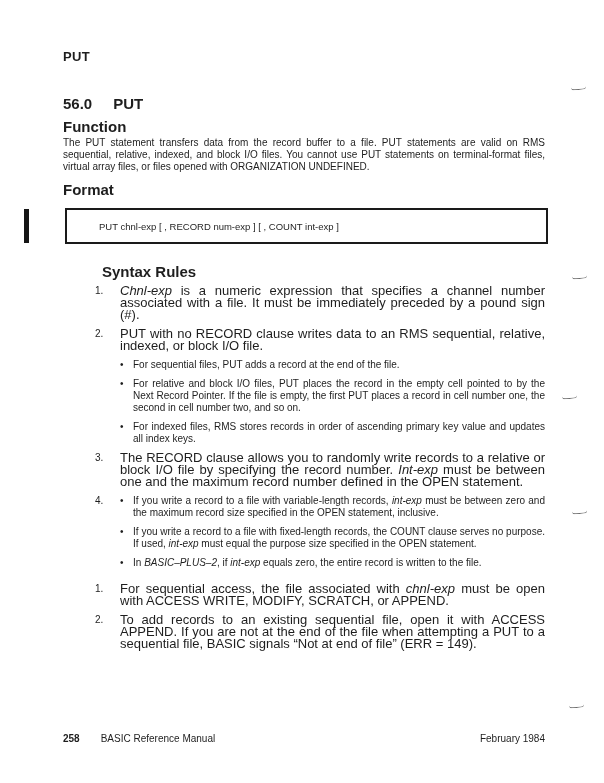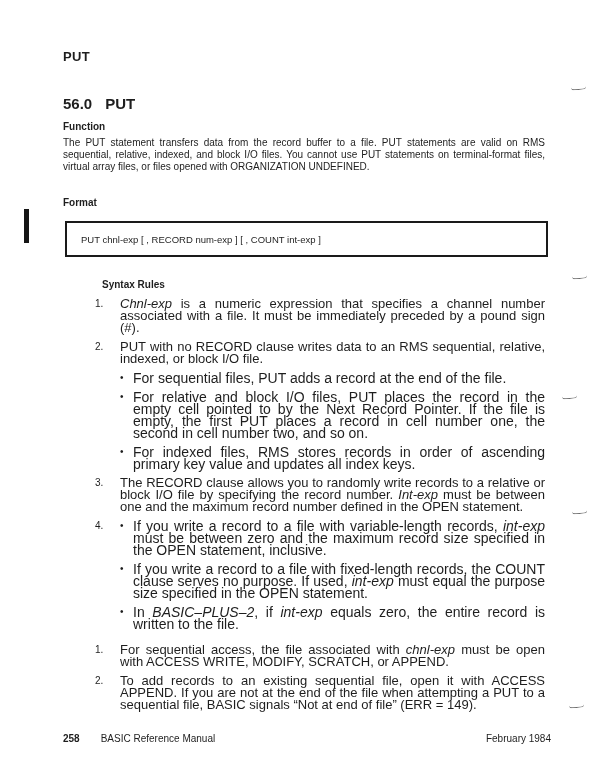--- a/index.html
+++ b/index.html
@@ -10,66 +10,66 @@
     font-family: "Liberation Sans", "DejaVu Sans", sans-serif;
     color: #1e1e1e;
     position: relative;
     overflow: hidden;
   }
   .content { padding: 50px 59px 0 63px; }
 
   .running-head { font-weight: bold; font-size: 13px; line-height: 14px; letter-spacing: .4px; }
 
   .section-heading { margin-top: 32px; font-weight: bold; font-size: 15px; line-height: 16px; }
-  .section-heading .num { margin-right: 13px; }
+  .section-heading .num { margin-right: 21px; }
 
-  .subhead { font-weight: bold; font-size: 10px; line-height: 12px; }
+  .subhead { font-weight: bold; font-size: 15px; line-height: 12px; }
   .sh-function { margin-top: 9px; }
-  .sh-format   { margin-top: 24px; }
+  .sh-format   { margin-top: 11px; }
   .sh-syntax   { margin-top: 22px; padding-left: 39px; }
   .sh-general  { margin-top: 19px; }
 
   .body-text { margin-top: 4px; font-size: 10px; line-height: 12px; text-align: justify; }
 
   .format-box {
     margin-top: 12px; margin-left: 2px;
     width: 483px; height: 36px;
     border: 2px solid #1a1a1a;
     display: flex; align-items: center;
-    padding-left: 14px;
+    padding-left: 32px;
     font-size: 9.5px;
     background: #fff;
   }
 
   .rule-list { margin-top: 7px; margin-left: 32px; }
   .rule { display: flex; }
   .rule-num { width: 25px; flex: none; font-size: 10px; line-height: 12px; }
   .rule-body { flex: 1; min-width: 0; }
   .rtext { font-size: 13px; line-height: 12px; text-align: justify; margin-bottom: 7px; }
   .bullet { display: flex; margin-bottom: 7px; }
   .dot { width: 13px; flex: none; font-size: 10px; line-height: 12px; }
-  .btext { flex: 1; font-size: 14px; line-height: 12px; text-align: justify; }
+  .btext { flex: 1; font-size: 10px; line-height: 12px; text-align: justify; }
   .it { font-style: italic; }
 
   .change-bar { position: absolute; left: 24px; top: 209px; width: 5px; height: 34px; background: #151515; }
 
   .mark {
     position: absolute; width: 15px; height: 6px;
     border-bottom: 1.5px solid #6e6e6e;
     border-radius: 50% / 100%;
     transform: rotate(-5deg);
   }
   .m1 { left: 571px; top: 84px; }
   .m2 { left: 572px; top: 273px; }
   .m3 { left: 562px; top: 393px; }
   .m4 { left: 572px; top: 508px; }
   .m5 { left: 569px; top: 702px; }
 
   .footer {
-    position: absolute; left: 63px; right: 53px; top: 733px;
+    position: absolute; left: 63px; right: 59px; top: 733px;
     display: flex; align-items: baseline;
     font-size: 10px; line-height: 12px;
   }
   .footer .pagenum { font-weight: bold; margin-right: 21px; }
   .footer .date { margin-left: auto; }
 </style>
 </head>
 <body>
 
 <div class="content">

